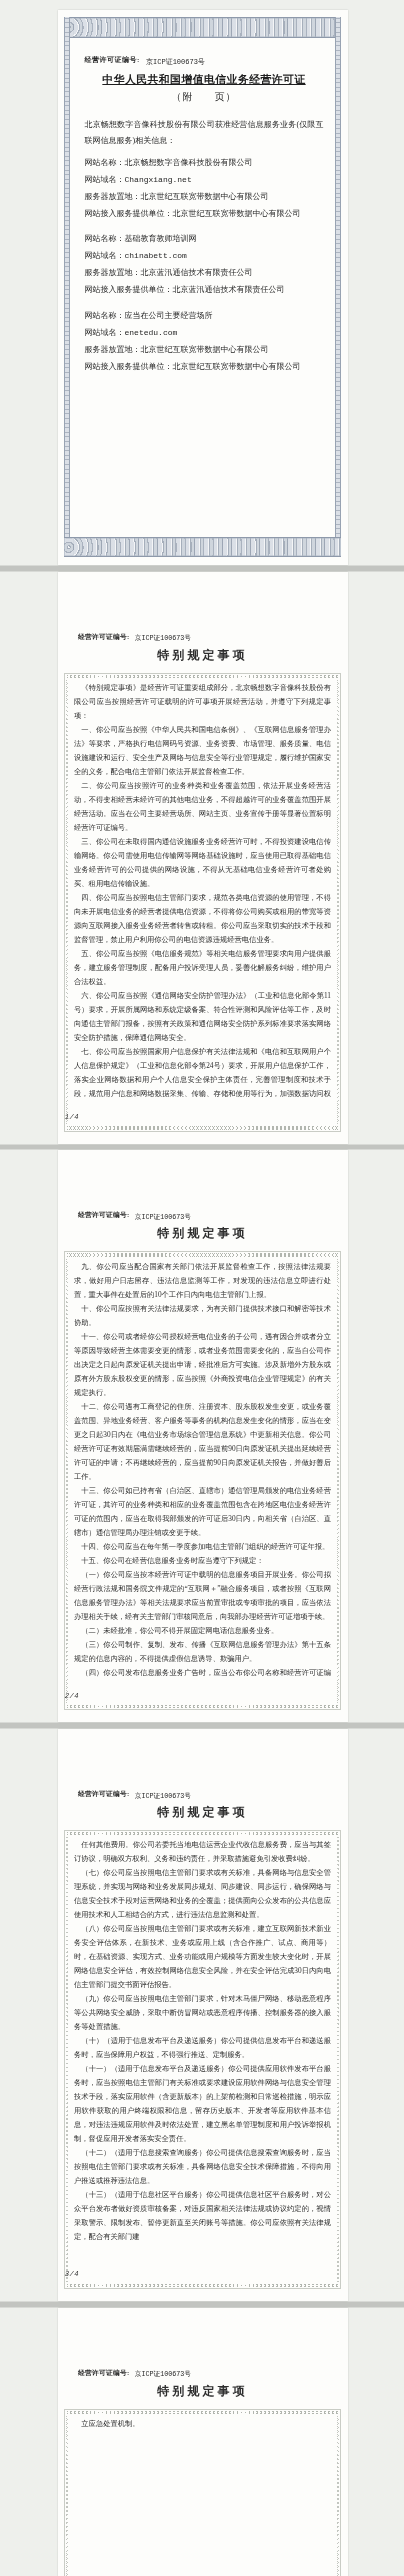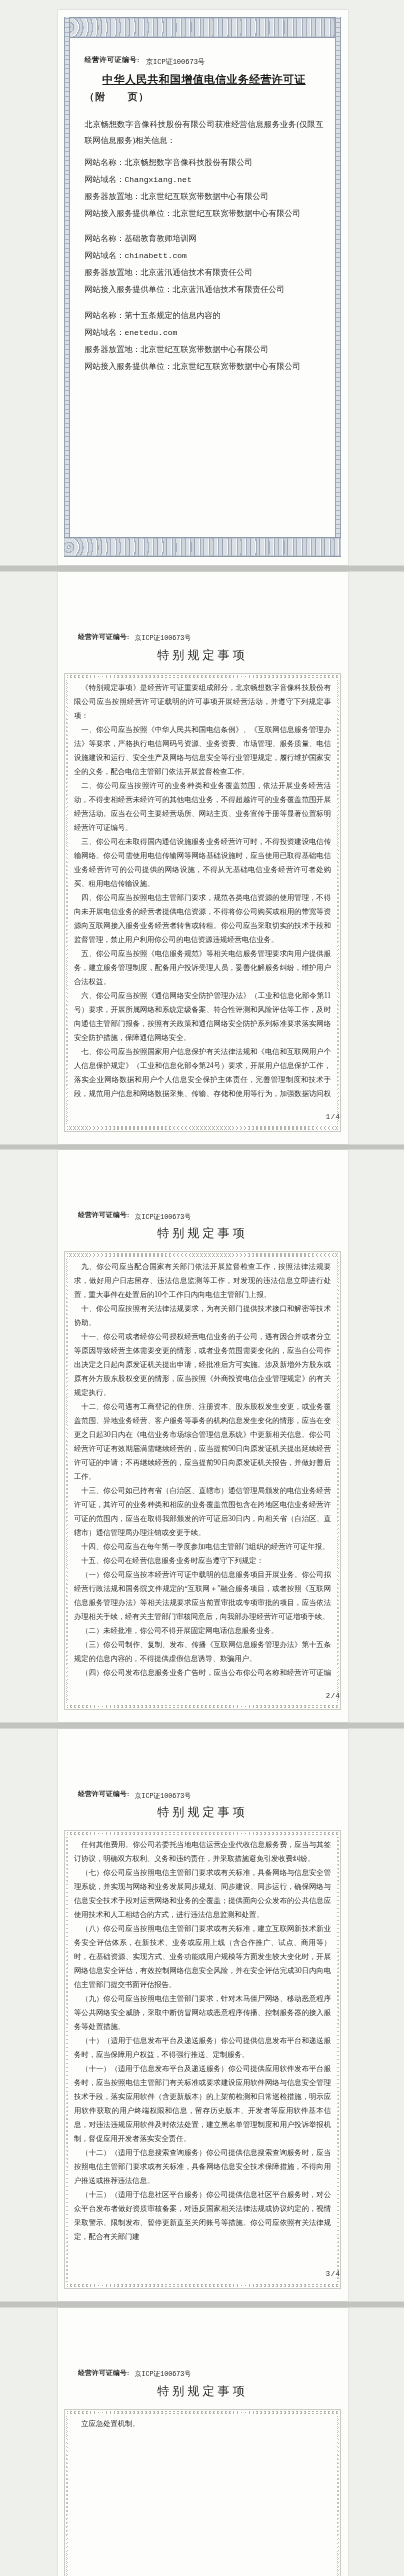--- a/index.html
+++ b/index.html
@@ -56,40 +56,40 @@
   .p1-label{font-size:7px;font-weight:bold;letter-spacing:0.5px;}
   .p1-number{
     font-size:7px;margin-left:6.2px;position:relative;top:2.1px;
     font-family:"Liberation Mono","DejaVu Sans Mono",serif;
   }
   .p1-title{
     margin:8.2px 0 2.1px;text-align:center;
     font-size:10.8px;font-weight:bold;letter-spacing:0.5px;color:#1e1e1e;text-decoration:underline;
   }
   .p1-subtitle{
-    margin:3.1px 0 13.4px;
-    font-size:9.8px;font-weight:bold;letter-spacing:1px;
+    margin:3.1px 0 13.4px;text-align:center;
+    font-size:9.8px;font-weight:normal;letter-spacing:1px;
   }
   .p1-intro{
     font-size:8px;line-height:16px;text-align:justify;margin:0 0 5.2px;
   }
   .site-group{margin:0 0 8.2px;}
   .site-line{font-size:8px;line-height:17px;text-align:justify;}
   .mono-val{font-family:"Liberation Mono","DejaVu Sans Mono",serif;}
   
   .page-special{height:572px;}
   .sp-header{position:absolute;top:60px;left:20.6px;}
   .sp-label{font-size:6.7px;font-weight:bold;letter-spacing:0.3px;}
   .sp-number{
     font-size:6.7px;margin-left:5.2px;position:relative;top:1.5px;
     font-family:"Liberation Mono","DejaVu Sans Mono",serif;
   }
   .sp-title{
     position:absolute;top:75px;left:0;right:0;margin:0;
-    text-align:center;font-size:12px;font-weight:normal;letter-spacing:3.1px;color:#2e2e2e;
+    text-align:center;font-size:12px;font-weight:bold;letter-spacing:3.1px;color:#2e2e2e;
   }
   .sp-frame{
     position:absolute;top:101px;bottom:12.4px;left:6.2px;right:6.2px;
     border:0.5px solid #c9ccc5;
   }
   .sp-frame::before,.sp-frame::after{
     content:"";position:absolute;left:2.6px;right:2.6px;height:3.1px;
     background:
       repeating-linear-gradient(115deg,#b2b6af 0 0.8px,transparent 0.8px 3.6px),
       repeating-linear-gradient(65deg,#b2b6af 0 0.8px,transparent 0.8px 3.6px);
@@ -107,22 +107,22 @@
   .sp-body{
     position:absolute;top:7.2px;left:9.3px;right:9.3px;bottom:31px;
     overflow:hidden;
   }
   .sp-body p{
     margin:0;font-size:7.3px;line-height:14px;
     text-align:justify;text-indent:1em;color:#2b2b2b;
   }
   .sp-footer{
     position:absolute;bottom:9.3px;left:0;right:0;
-    text-align:right;font-size:7.2px;letter-spacing:0.5px;
-    font-family:"Liberation Mono","DejaVu Sans Mono",serif;color:#333;
+    text-align:left;font-size:7.2px;letter-spacing:0.5px;
+    font-family:"Liberation Mono","DejaVu Sans Mono",serif;color:#333;font-style:italic;
   }
 </style>
 </head>
 <body>
 
 <div class="stack">
 
   <section class="page page-cert">
     <div class="p1-band top"></div>
     <div class="p1-side left"></div>
@@ -144,21 +144,21 @@
       </div>
 
       <div class="site-group">
         <div class="site-line"><span>网站名称：</span><span>基础教育教师培训网</span></div>
         <div class="site-line"><span>网站域名：</span><span class="mono-val">chinabett.com</span></div>
         <div class="site-line"><span>服务器放置地：</span><span>北京蓝汛通信技术有限责任公司</span></div>
         <div class="site-line"><span>网站接入服务提供单位：</span><span>北京蓝汛通信技术有限责任公司</span></div>
       </div>
 
       <div class="site-group">
-        <div class="site-line"><span>网站名称：</span><span>第十五条规定的信息内容的</span></div>
+        <div class="site-line"><span>网站名称：</span><span>应当在公司主要经营场所</span></div>
         <div class="site-line"><span>网站域名：</span><span class="mono-val">enetedu.com</span></div>
         <div class="site-line"><span>服务器放置地：</span><span>北京世纪互联宽带数据中心有限公司</span></div>
         <div class="site-line"><span>网站接入服务提供单位：</span><span>北京世纪互联宽带数据中心有限公司</span></div>
       </div>
     </div>
   </section>
 
   <div class="divider"></div>
 
   <section class="page page-special">

